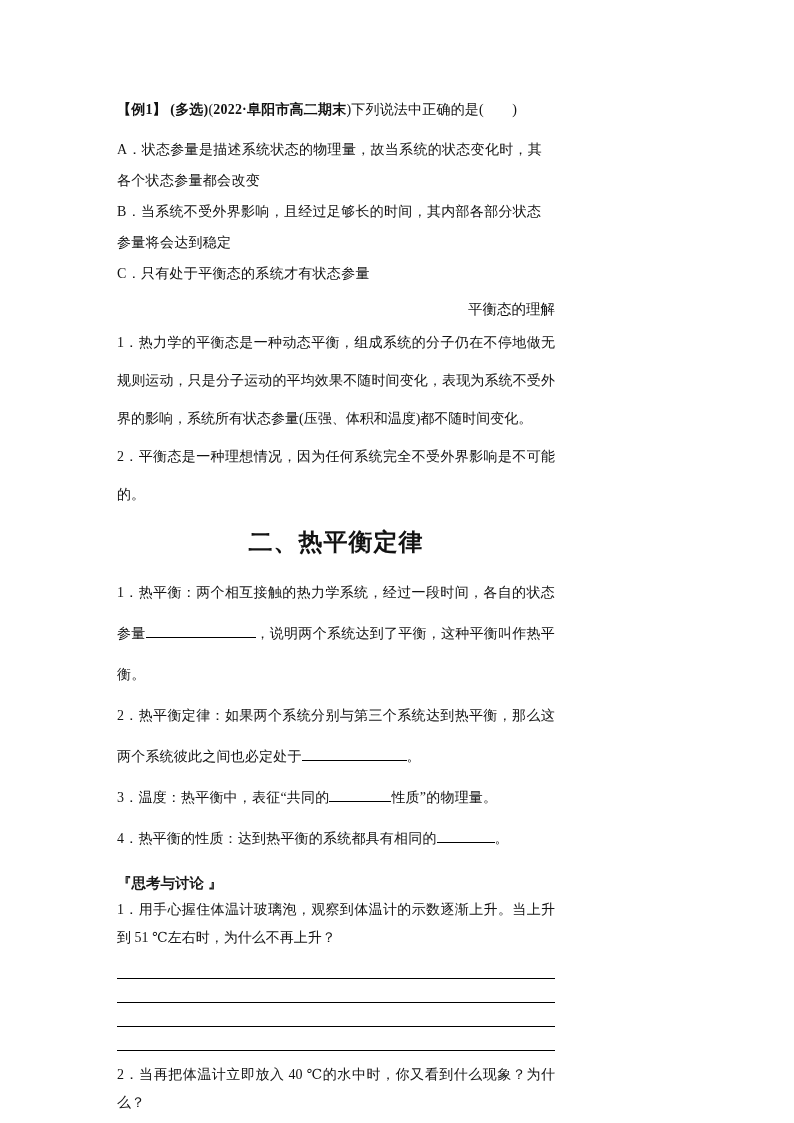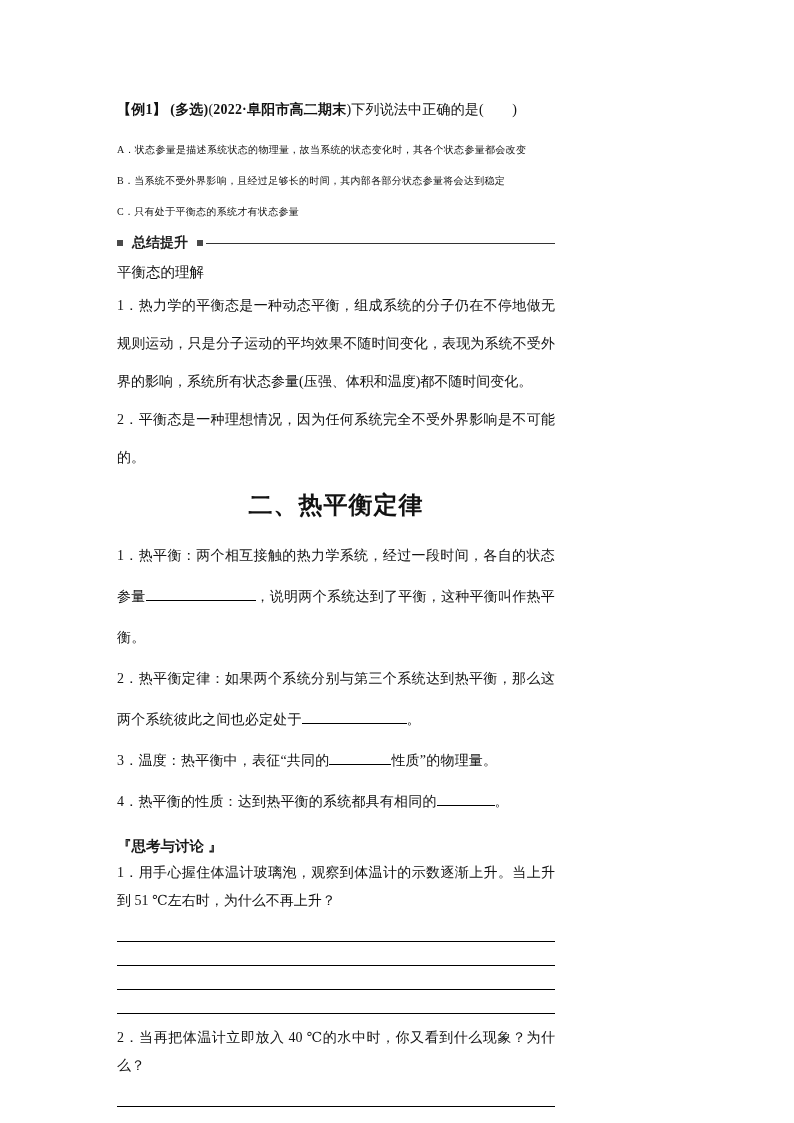--- a/index.html
+++ b/index.html
@@ -12,35 +12,35 @@
   }
   .page {
     width: 672px; height: 1123px;
     padding: 95px 117px 0 117px;
     background: #ffffff;
   }
   .ex-head { font-size: 14px; line-height: 30px; }
   .ex-head .b { font-weight: 700; }
   .ex-head .seg { letter-spacing: 0.2px; }
   .options { margin-top: 9px; }
-  .options p { font-size: 10px; line-height: 31px; letter-spacing: 0.3px; }
+  .options p { font-size: 14px; line-height: 31px; letter-spacing: 0.3px; }
 
   .summary-row {
     margin-top: 7px;
     display: flex; align-items: center;
   }
   .sq { width: 6px; height: 6px; background: #4a4a4a; flex: 0 0 auto; }
   .summary-label {
     font-family: "Liberation Sans", "DejaVu Sans", sans-serif;
     font-weight: 700; font-size: 14px; color: #222;
     margin: 0 9px; white-space: nowrap;
   }
   .summary-divider { height: 1px; background: #333; flex: 1 1 auto; margin-left: 3px; }
 
-  .sum-title { margin-top: 9px; text-align: left; font-size: 14.5px; line-height: 22px; }
+  .sum-title { margin-top: 9px; text-align: right; font-size: 14.5px; line-height: 22px; }
   .sum-p { font-size: 14px; line-height: 38px; text-align: justify; }
   .sum-p1 { margin-top: 4px; }
 
   .heading {
     margin: 12px 0 14px 0;
     text-align: center;
     font-size: 24px; font-weight: 700; line-height: 32px;
     letter-spacing: 1px;
   }
 
@@ -72,26 +72,20 @@
 <div class="page">
 
   <p class="ex-head"><span class="b seg">【例1】</span><span>&nbsp;</span><span class="b seg">(多选)</span><span class="seg">(</span><span class="b seg">2022·阜阳市高二期末</span><span class="seg">)</span><span class="seg">下列说法中正确的是(　　)</span></p>
 
   <div class="options">
     <p>A．状态参量是描述系统状态的物理量，故当系统的状态变化时，其各个状态参量都会改变</p>
     <p>B．当系统不受外界影响，且经过足够长的时间，其内部各部分状态参量将会达到稳定</p>
     <p>C．只有处于平衡态的系统才有状态参量</p>
   </div>
 
-  <div class="summary-row">
-    <span class="sq"></span>
-    <span class="summary-label">总结提升</span>
-    <span class="sq"></span>
-    <span class="summary-divider"></span>
-  </div>
 
   <p class="sum-title">平衡态的理解</p>
   <p class="sum-p sum-p1">1．热力学的平衡态是一种动态平衡，组成系统的分子仍在不停地做无规则运动，只是分子运动的平均效果不随时间变化，表现为系统不受外界的影响，系统所有状态参量(压强、体积和温度)都不随时间变化。</p>
   <p class="sum-p">2．平衡态是一种理想情况，因为任何系统完全不受外界影响是不可能的。</p>
 
   <h1 class="heading">二、热平衡定律</h1>
 
   <p class="fill-item"><span>1．热平衡：两个相互接触的热力学系统，经过一段时间，各自的状态参量</span><span class="blank blank-1"></span><span>，说明两个系统达到了平衡，这种平衡叫作热平衡。</span></p>
 
   <p class="fill-item"><span>2．热平衡定律：如果两个系统分别与第三个系统达到热平衡，那么这两个系统彼此之间也必定处于</span><span class="blank blank-2"></span><span>。</span></p>

